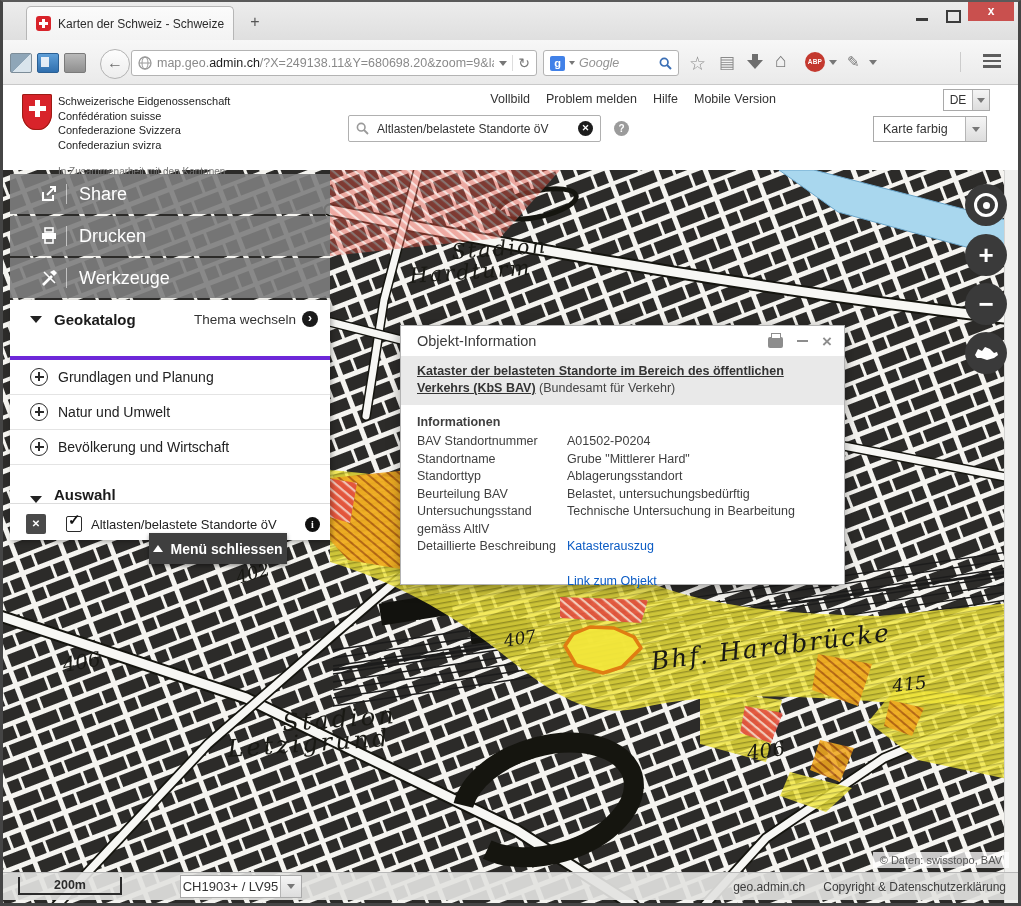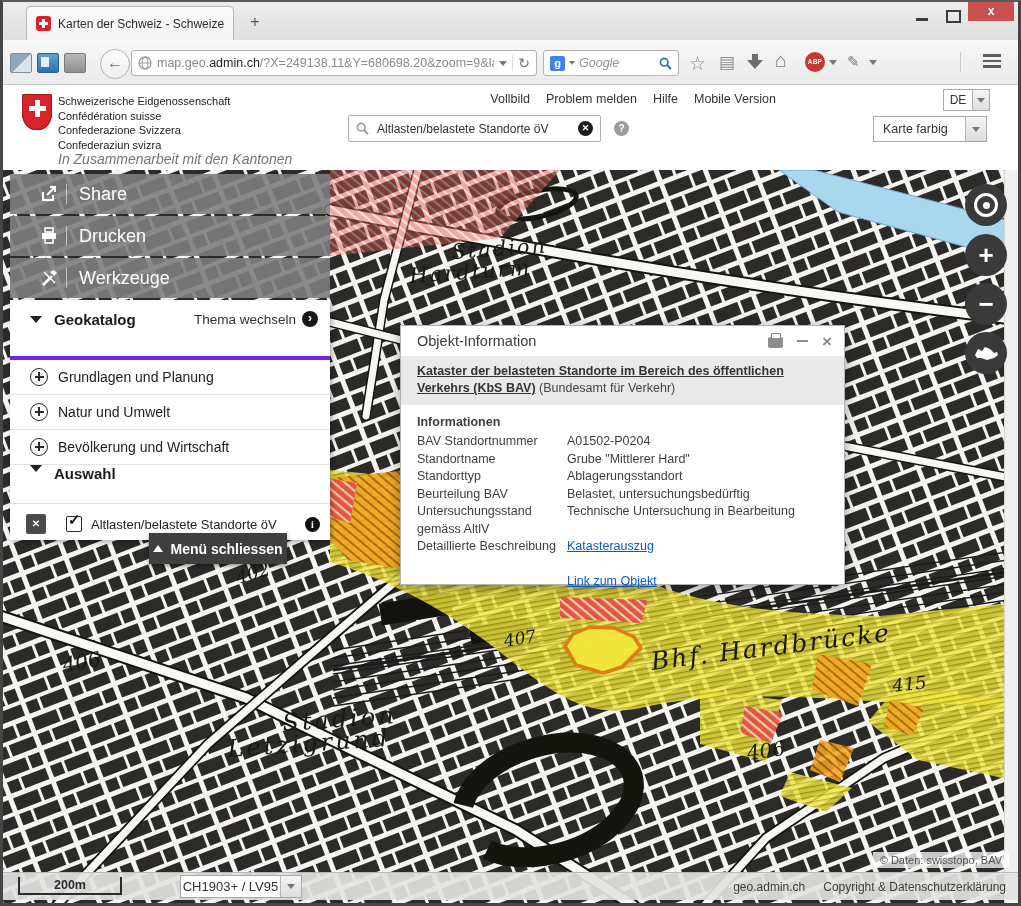--- a/index.html
+++ b/index.html
@@ -51,21 +51,21 @@
   .tb-divider{position:absolute;left:960px;top:12px;width:1px;height:20px;background:#ccc;}
   .hamburger{position:absolute;left:983px;top:14px;width:18px;}
   .hamburger div{height:2.5px;background:#5d5d5d;margin-bottom:3px;}
 
   
   .site-header{position:absolute;left:0;top:85px;width:1021px;height:85px;background:#fff;z-index:20;}
   .coat{position:absolute;left:22px;top:9px;width:30px;height:36px;background:var(--swiss-red,#d8232a);border-radius:2px 2px 46% 46%;box-shadow:0 0 0 1px #9c1b14 inset;}
   .coat::before{content:"";position:absolute;left:12.5px;top:6px;width:5px;height:17px;background:#fff;}
   .coat::after{content:"";position:absolute;left:6.5px;top:12px;width:17px;height:5px;background:#fff;}
   .org{position:absolute;left:58px;top:9px;font-size:11px;line-height:14.5px;color:#222;}
-  .org-note{margin-top:0;font-size:14px;color:#757575;font-style:italic;}
+  .org-note{margin-top:13px;font-size:10px;color:#757575;}
   .header-links{position:absolute;right:245px;top:7px;display:flex;gap:16px;font-size:12.5px;color:#333;}
   .select-box{background:#fff;border:1px solid #a9a9a9;display:flex;align-items:center;box-sizing:border-box;}
   .select-btn{height:100%;border-left:1px solid #b5b5b5;background:linear-gradient(#f5f5f5,#ddd);display:flex;align-items:center;justify-content:center;flex:none;}
   .lang-select{position:absolute;right:31px;top:4px;width:47px;height:22px;font-size:12px;color:#333;}
   .lang-select .val{flex:1;text-align:center;}
   .lang-select .select-btn{width:16px;}
   .hdr-search{position:absolute;left:348px;top:30px;width:253px;height:27px;background:#fff;border:1px solid #b0b0b0;border-radius:2px;box-sizing:border-box;display:flex;align-items:center;padding:0 7px;gap:6px;}
   .hdr-search input{flex:1;border:none;outline:none;font-size:12px;color:#333;font-family:"Liberation Sans",sans-serif;background:transparent;}
   .clear-btn{width:15px;height:15px;border-radius:50%;background:#1d1d1d;color:#fff;font-size:9px;font-weight:bold;text-align:center;line-height:15px;flex:none;}
   .help-badge{position:absolute;left:614px;top:36px;width:15px;height:15px;border-radius:50%;background:#9b9b9b;color:#fff;font-size:10px;font-weight:bold;text-align:center;line-height:15px;}
@@ -93,21 +93,21 @@
   .side-panel{background:#fff;box-shadow:2px 2px 5px rgba(0,0,0,0.3);}
   .geokat-row{height:38px;display:flex;align-items:center;border-bottom:4px solid #6d28d9;padding:0 12px 18px 20px;}
   .tri-down{width:0;height:0;border-left:6px solid transparent;border-right:6px solid transparent;border-top:7px solid #222;margin-right:12px;flex:none;}
   .geokat-label,.auswahl-label{font-weight:bold;font-size:15px;color:#1b1b1b;}
   .thema{margin-left:auto;display:flex;align-items:center;gap:6px;font-size:13.5px;color:#333;}
   .thema-circle{width:16px;height:16px;border-radius:50%;background:#1a1a1a;color:#fff;font-size:12px;font-weight:bold;text-align:center;line-height:15px;}
   .cat-row{height:34px;display:flex;align-items:center;padding-left:20px;border-bottom:1px solid #e4e4e4;font-size:14px;color:#222;}
   .plus-circle{position:relative;width:16px;height:16px;border:1.5px solid #2b2b2b;border-radius:50%;margin-right:10px;flex:none;}
   .plus-circle::before{content:"";position:absolute;left:3.5px;top:6.6px;width:9px;height:2px;background:#2b2b2b;}
   .plus-circle::after{content:"";position:absolute;left:7px;top:3.1px;width:2px;height:9px;background:#2b2b2b;}
-  .auswahl-row{height:38px;display:flex;align-items:flex-start;padding-left:20px;border-bottom:1px solid #ddd;}
+  .auswahl-row{height:38px;display:flex;align-items:flex-end;padding-left:20px;border-bottom:1px solid #ddd;}
   .layer-row{display:flex;align-items:center;height:32px;padding:4px 10px 0 16px;}
   .layer-remove{width:20px;height:20px;background:#4a4a4a;color:#fff;font-size:10px;font-weight:bold;text-align:center;line-height:20px;border-radius:2px;flex:none;}
   .checkbox{position:relative;width:14px;height:14px;border:1.5px solid #2b2b2b;border-radius:2px;margin:0 9px 0 20px;flex:none;background:#fff;}
   .checkbox .tick{position:absolute;left:1px;top:-6px;font-size:15px;font-weight:bold;color:#111;}
   .layer-name{font-size:13px;color:#222;flex:1;white-space:nowrap;overflow:hidden;}
   .info-badge{width:15px;height:15px;border-radius:50%;background:#111;color:#fff;font-size:10px;font-weight:bold;font-family:"Liberation Serif",serif;text-align:center;line-height:15px;flex:none;}
   .transp-row{display:flex;align-items:center;height:28px;padding:0 10px 6px 45px;}
   .transp-label{font-size:13px;color:#444;margin-right:12px;}
   .slider{position:relative;flex:1;height:2px;background:#8d8d8d;margin-right:18px;}
   .slider-handle{position:absolute;left:-2px;top:-7px;width:15px;height:15px;border-radius:50%;background:#fafafa;border:1px solid #999;box-shadow:0 1px 2px rgba(0,0,0,0.3);}
@@ -124,21 +124,21 @@
   .icon-print::before{content:"";position:absolute;left:3px;top:-4px;width:8px;height:4px;background:#fff;border:1px solid #8d8d8d;}
   .icon-min{width:11px;height:2.5px;background:#8d8d8d;}
   .icon-x{color:#8d8d8d;font-size:17px;font-weight:bold;line-height:1;}
   .popup-dataset{background:#e9e9e9;padding:7px 16px 8px;font-size:12.5px;color:#444;line-height:17px;}
   .popup-dataset b{color:#333;text-decoration:underline;}
   .popup-body{padding:10px 16px;font-size:12.5px;color:#3f3f3f;}
   .section-title{font-weight:bold;margin-bottom:4px;}
   .info-row{display:flex;line-height:17.5px;}
   .info-label{width:150px;flex:none;}
   .info-value{flex:1;}
-  .lnk{color:var(--link-blue,#0b5bc4);text-decoration:underline;text-align:right;}
+  .lnk{color:var(--link-blue,#0b5bc4);text-align:right;}
   .obj-link-row{margin-top:17px;}
 
   
   .bottombar{position:absolute;left:0;top:872px;width:1021px;height:28px;background:rgba(226,226,224,0.92);border-top:1px solid #b9b9b9;z-index:12;box-sizing:border-box;}
   .scalebar{position:absolute;left:18px;top:4px;width:100px;height:16px;border-left:2px solid #2b2b2b;border-right:2px solid #2b2b2b;border-bottom:2px solid #2b2b2b;text-align:center;font-size:12.5px;font-weight:bold;color:#2b2b2b;line-height:16px;}
   .crs-select{position:absolute;left:180px;top:2px;width:122px;height:23px;font-size:13px;color:#333;}
   .crs-select .val{flex:1;text-align:center;}
   .crs-select .select-btn{width:20px;}
   .footer-links{position:absolute;right:15px;top:0;height:28px;display:flex;align-items:center;gap:18px;font-size:12px;color:#3c3c3c;}
 </style>

